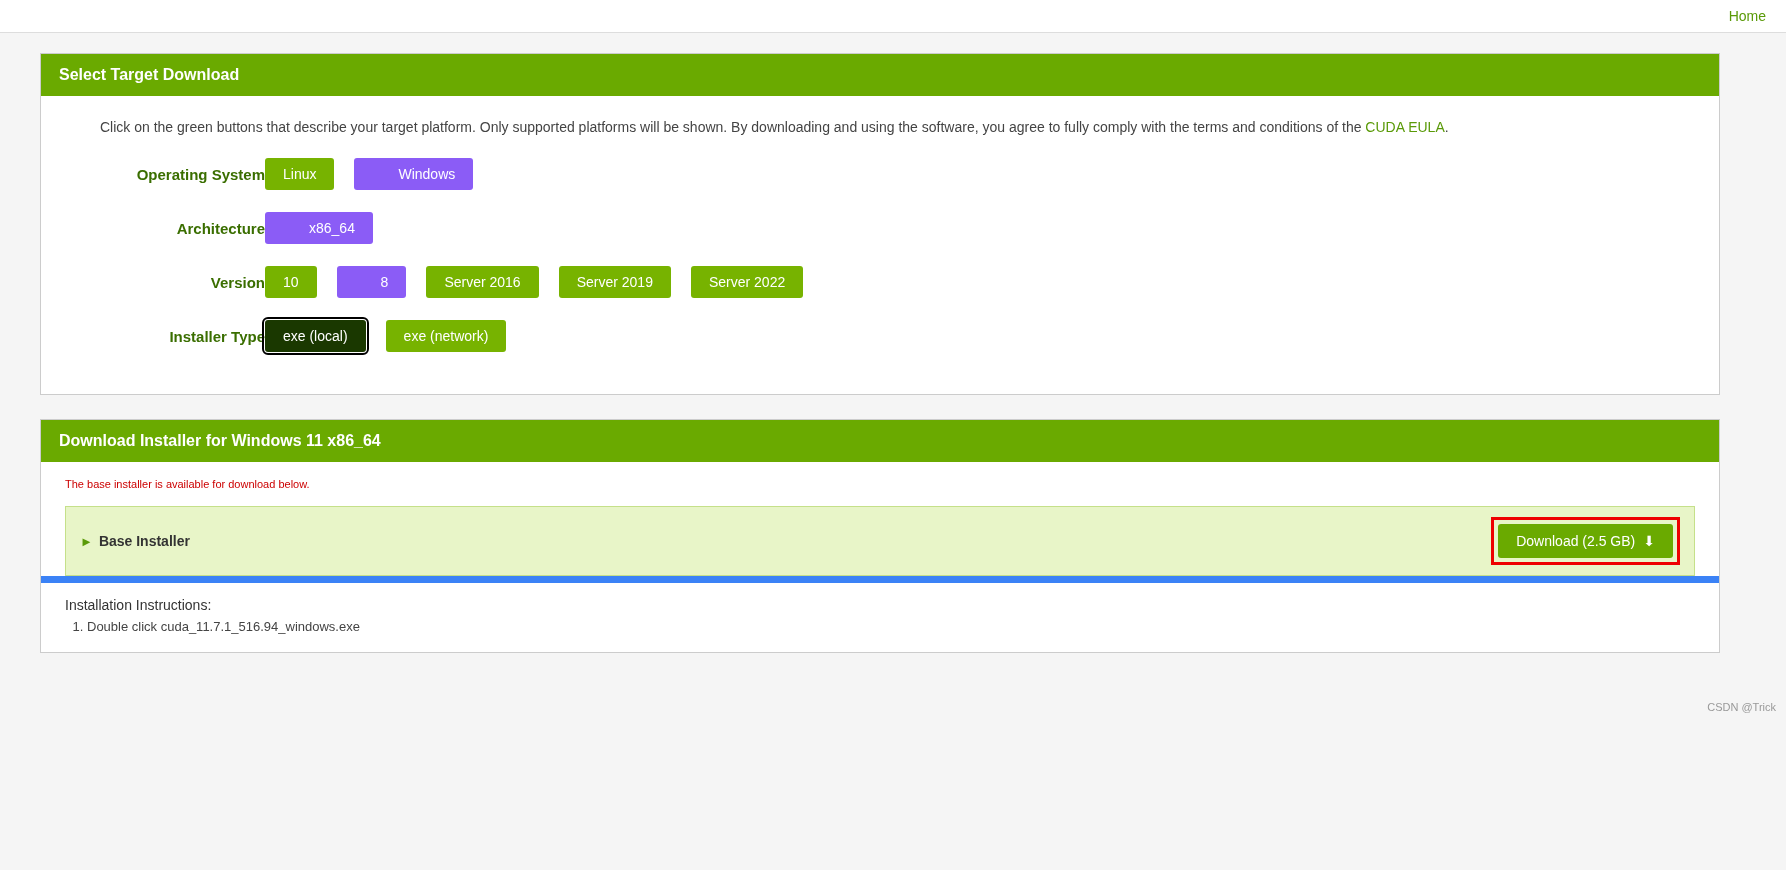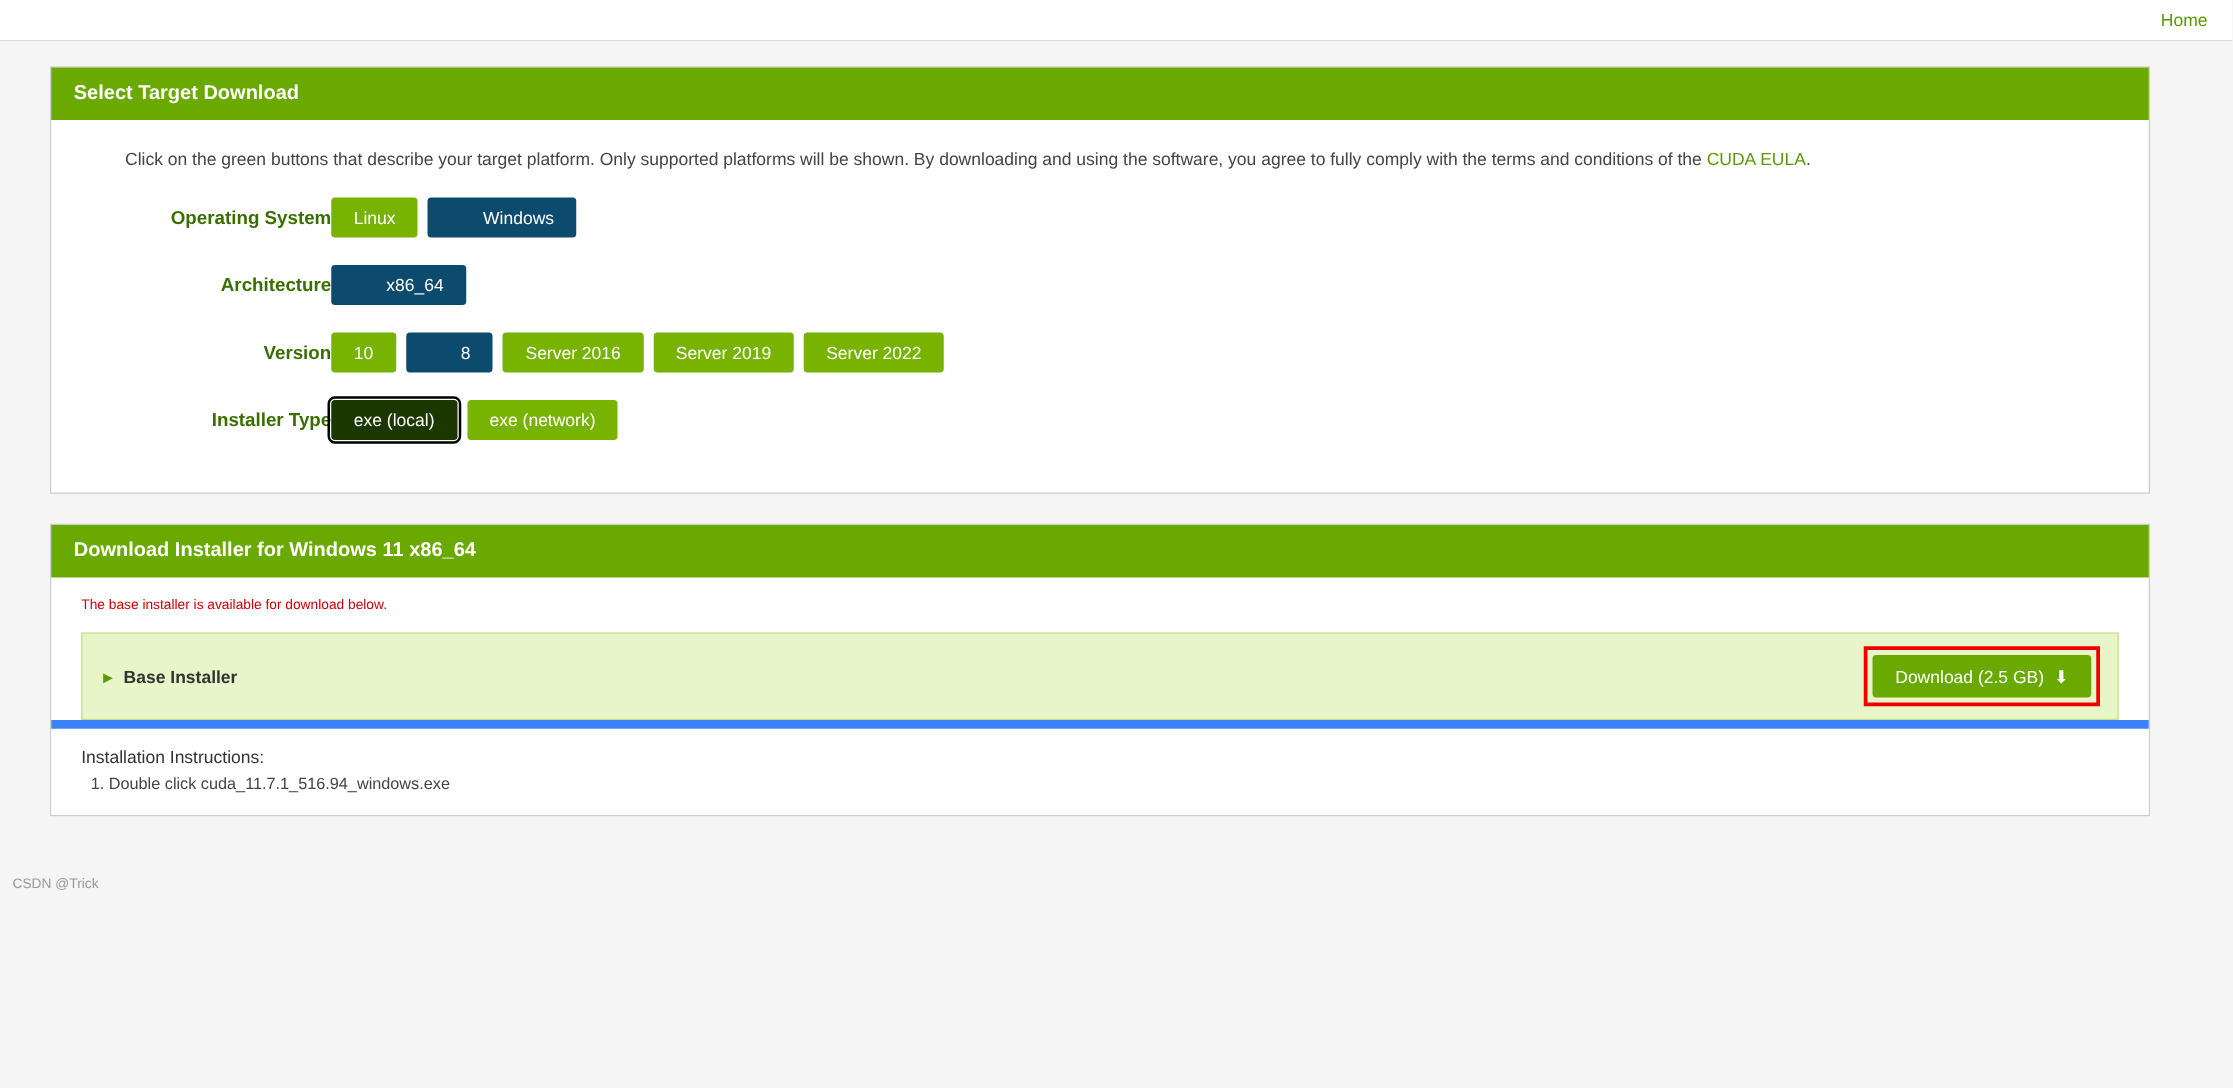--- a/index.html
+++ b/index.html
@@ -64,37 +64,37 @@
     .selection-label {
       font-weight: bold;
       color: #3a6e00;
       width: 200px;
       flex-shrink: 0;
       font-size: 15px;
       text-align: right;
     }
     .btn-group {
       display: flex;
-      gap: 8px;
+      gap: 20px;
       flex-wrap: wrap;
     }
 
     
     .btn {
       padding: 8px 18px;
       border: none;
       border-radius: 3px;
       cursor: pointer;
       font-size: 14px;
       font-weight: normal;
       background: #77b300;
       color: #fff;
     }
     .btn.active {
-      background: #0c4a6e;
+      background: #8b5cf6;
       color: #fff;
       padding-left: 44px;
     }
     .btn.selected-border {
       background: #1a3800;
       color: #fff;
       outline: 2px solid #000;
       outline-offset: 1px;
     }
 
@@ -168,20 +168,21 @@
       padding-left: 22px;
       color: #444;
       font-size: 13px;
     }
     .instructions-list li {
       margin-bottom: 2px;
     }
 
     
     .page-footer {
+      text-align: right;
       font-size: 11px;
       color: #999;
       padding: 4px 10px;
     }
   </style>
 </head>
 <body>
 
 <div class="top-nav">
   <a href="#">Home</a>

